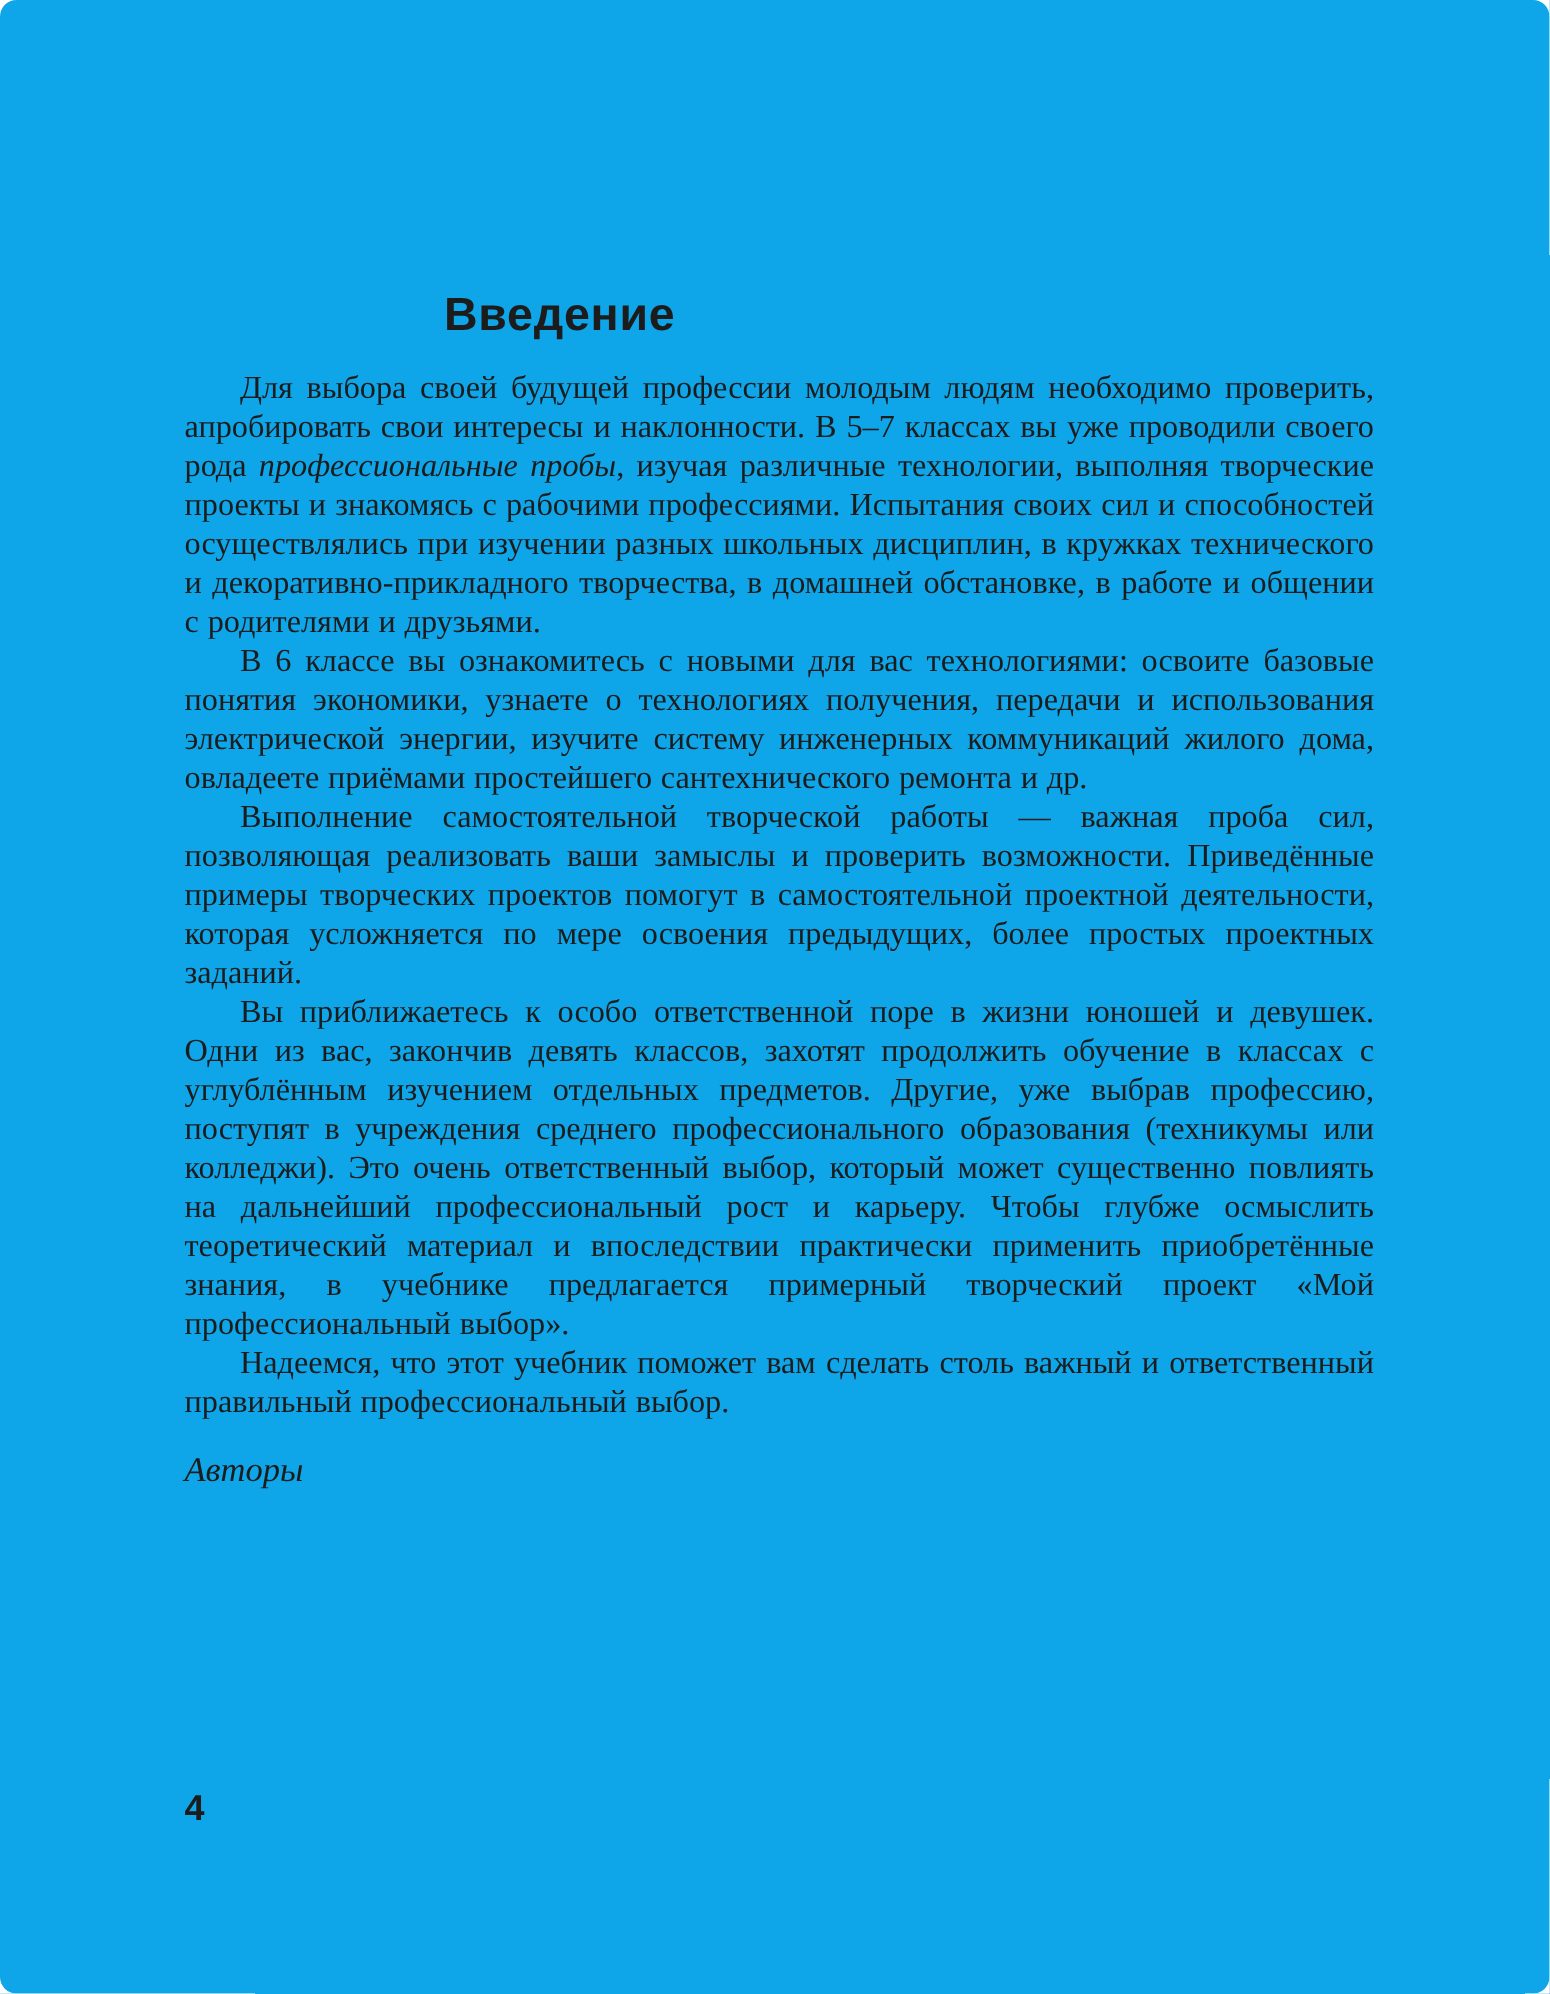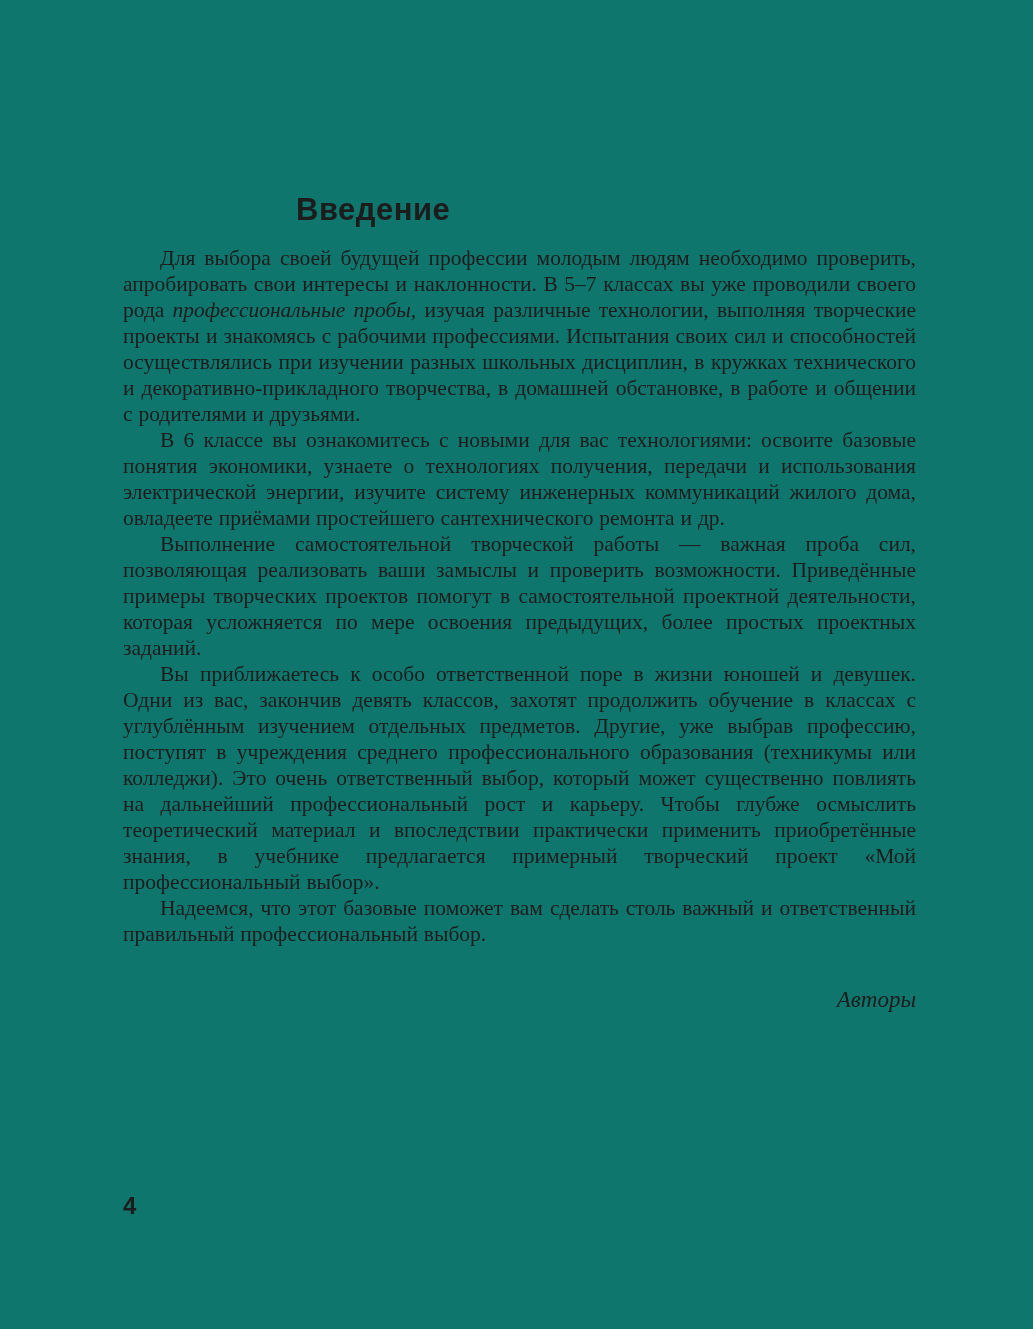--- a/index.html
+++ b/index.html
@@ -4,23 +4,24 @@
 <style>
   html, body {
     margin: 0;
     padding: 0;
     background: #ffffff;
   }
   .page {
     position: relative;
     width: 1033px;
     height: 1329px;
-    background: #0f766e;
+    background: #0ea5e9;
     color: #1c1c1c;
     overflow: hidden;
+    border-radius: 11px;
   }
   .content {
     position: absolute;
     left: 123px;
     top: 193px;
     width: 793px;
   }
   .title {
     margin: 0 0 18px 173px;
     font-family: "Liberation Sans", "DejaVu Sans", sans-serif;
@@ -38,25 +39,24 @@
     text-align: justify;
     text-indent: 37px;
     hyphens: auto;
     -webkit-hyphens: auto;
     word-spacing: 0.5px;
   }
   .body-text .para em {
     font-style: italic;
   }
   .authors {
-    margin-top: 40px;
+    margin-top: 20px;
     font-family: "Liberation Serif", "DejaVu Serif", serif;
     font-style: italic;
     font-size: 23px;
-    text-align: right;
   }
   .page-number {
     position: absolute;
     left: 123px;
     top: 1192px;
     font-family: "Liberation Sans", "DejaVu Sans", sans-serif;
     font-weight: bold;
     font-size: 24px;
     color: #1c1c1c;
   }
@@ -65,18 +65,18 @@
 <body>
 
 <div class="page">
   <div class="content">
     <h1 class="title">Введение</h1>
     <div class="body-text">
         <p class="para"><span>Для выбора своей будущей профессии молодым людям необходимо проверить, апробировать свои интересы и наклонности. В 5–7 классах вы уже проводили своего рода </span><em>профессиональные пробы</em><span>, изучая различные технологии, выполняя творческие проекты и знакомясь с рабочими профессиями. Испытания своих сил и способностей осуществлялись при изучении разных школьных дисциплин, в кружках технического и декоративно-прикладного творчества, в домашней обстановке, в работе и общении с родителями и друзьями.</span></p>
         <p class="para"><span>В 6 классе вы ознакомитесь с новыми для вас технологиями: освоите базовые понятия экономики, узнаете о технологиях получения, передачи и использования электрической энергии, изучите систему инженерных коммуникаций жилого дома, овладеете приёмами простейшего сантехнического ремонта и др.</span></p>
         <p class="para"><span>Выполнение самостоятельной творческой работы — важная проба сил, позволяющая реализовать ваши замыслы и проверить возможности. Приведённые примеры творческих проектов помогут в самостоятельной проектной деятельности, которая усложняется по мере освоения предыдущих, более простых проектных заданий.</span></p>
         <p class="para"><span>Вы приближаетесь к особо ответственной поре в жизни юношей и девушек. Одни из вас, закончив девять классов, захотят продолжить обучение в классах с углублённым изучением отдельных предметов. Другие, уже выбрав профессию, поступят в учреждения среднего профессионального образования (техникумы или колледжи). Это очень ответственный выбор, который может существенно повлиять на дальнейший профессиональный рост и карьеру. Чтобы глубже осмыслить теоретический материал и впоследствии практически применить приобретённые знания, в учебнике предлагается примерный творческий проект «Мой профессиональный выбор».</span></p>
-        <p class="para"><span>Надеемся, что этот базовые поможет вам сделать столь важный и ответственный правильный профессиональный выбор.</span></p>
+        <p class="para"><span>Надеемся, что этот учебник поможет вам сделать столь важный и ответственный правильный профессиональный выбор.</span></p>
       </div>
     <div class="authors">Авторы</div>
   </div>
   <div class="page-number">4</div>
 </div>
 
 </body></html>

